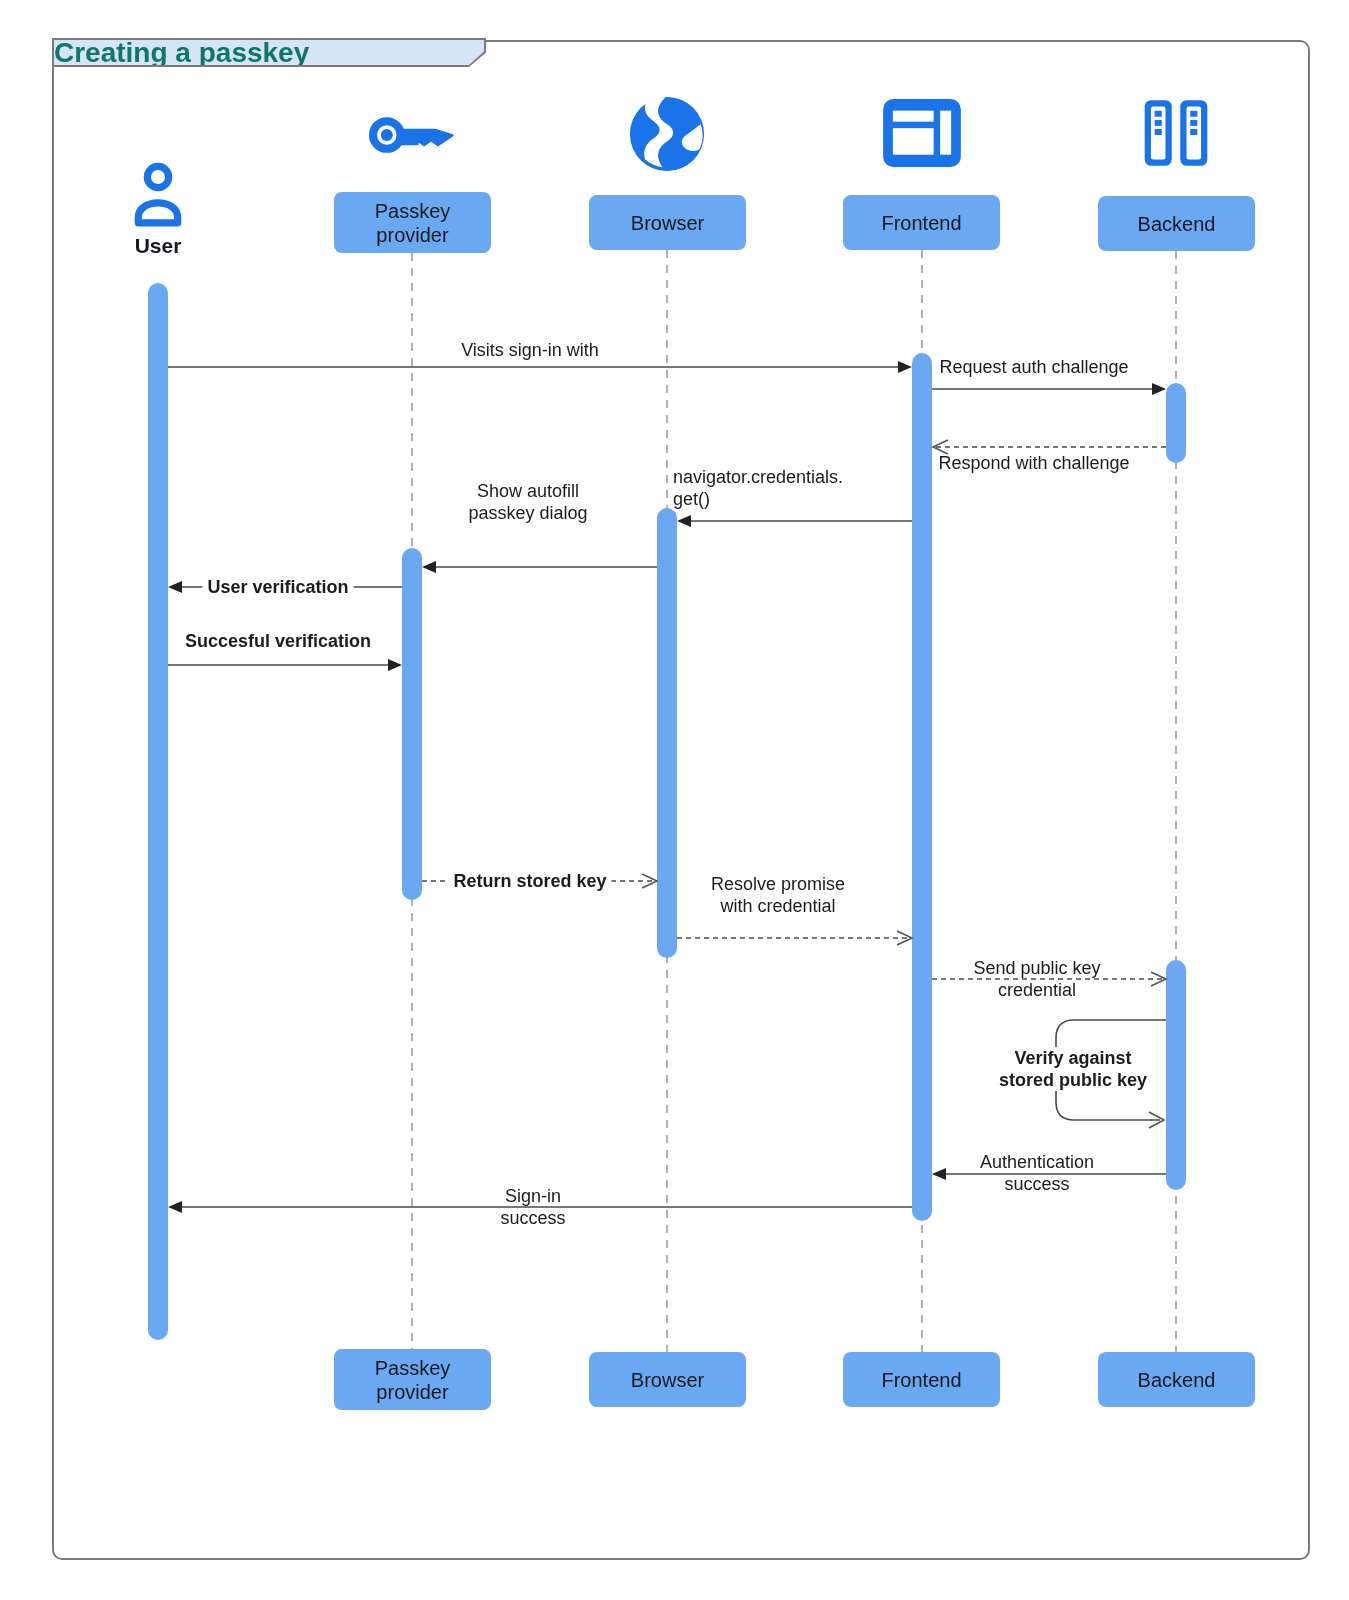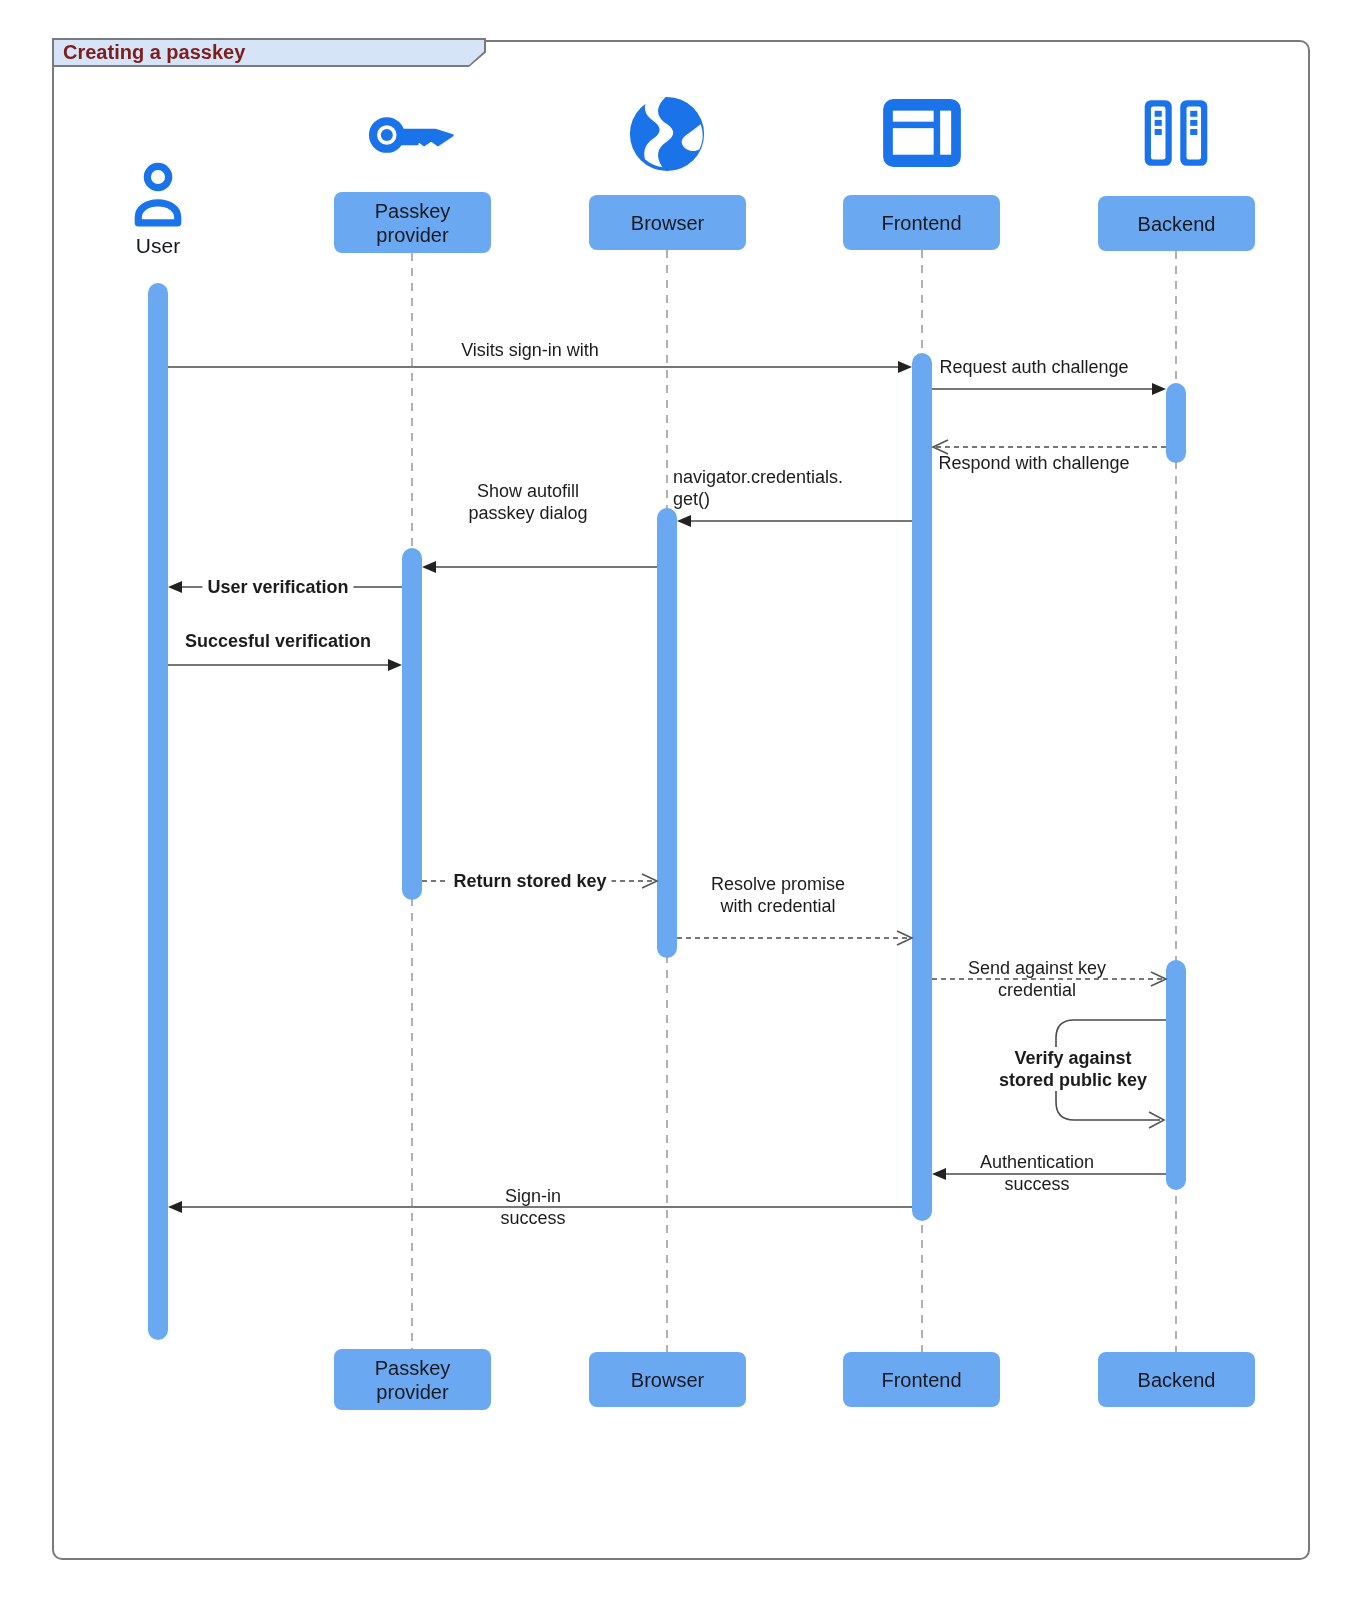--- a/index.html
+++ b/index.html
@@ -9,25 +9,25 @@
   }
   .abs{position:absolute;}
   
   .frame{left:52px;top:40px;width:1258px;height:1520px;border:2px solid #7a7a7a;
          border-radius:10px;box-sizing:border-box;background:#fff;}
   
   .tab-outer{left:52px;top:38px;width:434px;height:29px;background:#7a7a7a;
     clip-path:polygon(0 0,100% 0,100% 50%,calc(100% - 17px) 100%,0 100%);}
   .tab-inner{position:absolute;left:2px;top:2px;right:2px;bottom:2px;background:#d6e4f7;
     clip-path:polygon(0 0,100% 0,100% 46%,calc(100% - 15px) 100%,0 100%);
-    display:flex;align-items:center;padding-left:9px;font-size:20px;font-weight:bold;color:#7f1d1d;}
+    display:flex;align-items:center;font-size:28px;font-weight:bold;color:#0f766e;}
   
   .actor-box{background:#6aa9f2;border-radius:8px;display:flex;align-items:center;justify-content:center;
     text-align:center;font-size:20px;line-height:24px;color:#15191f;padding:0 6px;box-sizing:border-box;}
-  .actor-label{font-size:21px;color:#15191f;text-align:center;transform:translateX(-50%);}
+  .actor-label{font-size:21px;color:#15191f;text-align:center;transform:translateX(-50%);font-weight:bold;}
   
   .bar{background:#6aa9f2;width:20px;border-radius:10px;}
   
   .msg{font-size:18px;line-height:22px;color:#1c1c1c;text-align:center;
        white-space:pre-line;transform:translateX(-50%);}
   .msg.bg{background:#fff;padding:0 5px;font-weight:bold;}
   .msg.left{transform:none;text-align:left;}
   svg.layer{left:0;top:0;pointer-events:none;}
 </style>
 </head>
@@ -139,21 +139,21 @@
   <div class="abs msg" style="left:1034px;top:452px">Respond with challenge</div>
   <div class="abs msg left" style="left:673px;top:466px">navigator.credentials.
 get()</div>
   <div class="abs msg" style="left:528px;top:480px">Show autofill
 passkey dialog</div>
   <div class="abs msg bg" style="left:278px;top:576px">User verification</div>
   <div class="abs msg bg" style="left:278px;top:630px">Succesful verification</div>
   <div class="abs msg bg" style="left:530px;top:870px">Return stored key</div>
   <div class="abs msg" style="left:778px;top:873px">Resolve promise
 with credential</div>
-  <div class="abs msg" style="left:1037px;top:957px">Send against key
+  <div class="abs msg" style="left:1037px;top:957px">Send public key
 credential</div>
   <div class="abs msg bg" style="left:1073px;top:1047px">Verify against
 stored public key</div>
   <div class="abs msg" style="left:1037px;top:1151px">Authentication
 success</div>
   <div class="abs msg" style="left:533px;top:1185px">Sign-in
 success</div>
 
   <div class="abs actor-box" style="left:334px;top:1349px;width:157px;height:61px">Passkey provider</div>
   <div class="abs actor-box" style="left:589px;top:1352px;width:157px;height:55px">Browser</div>

